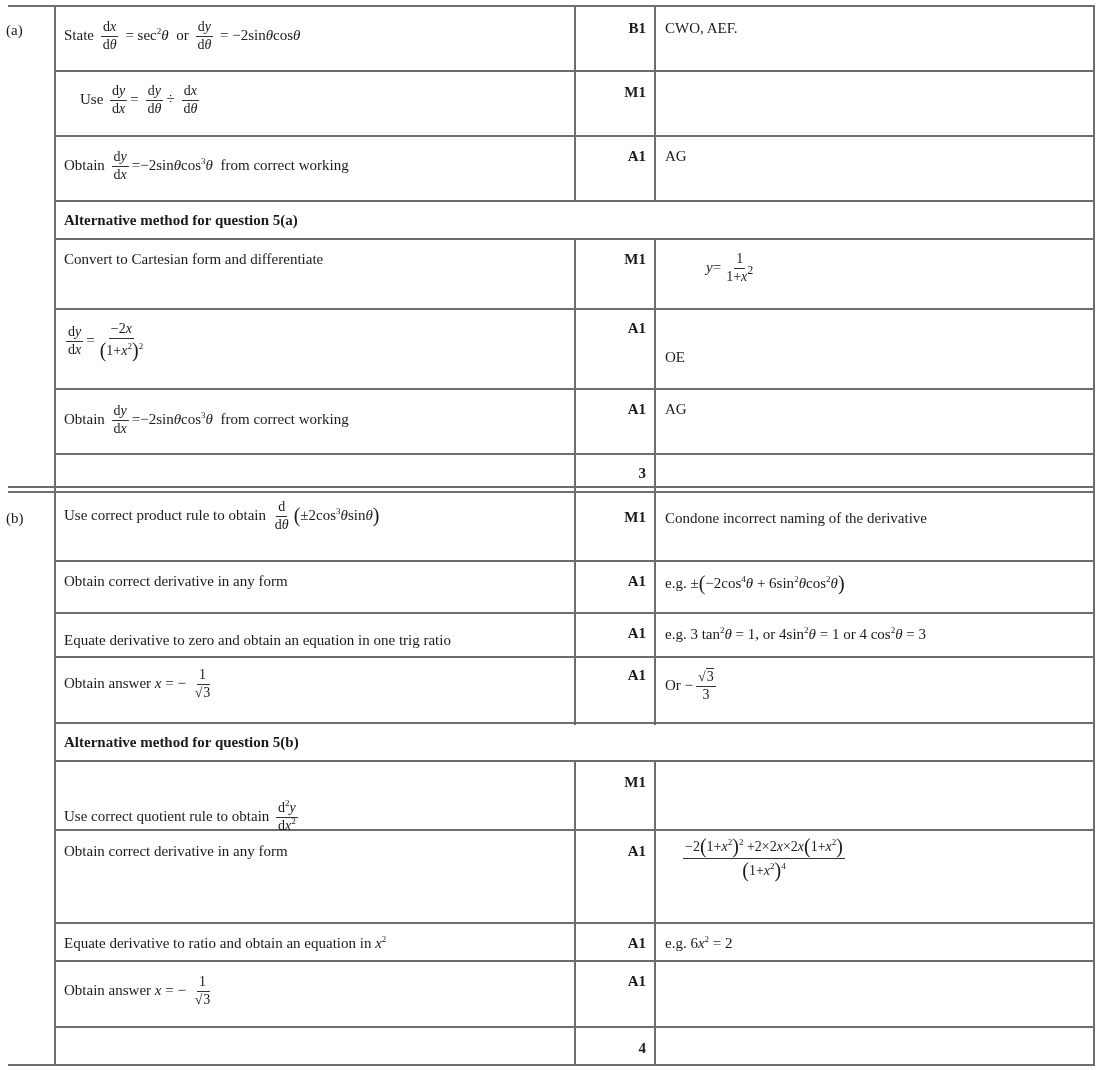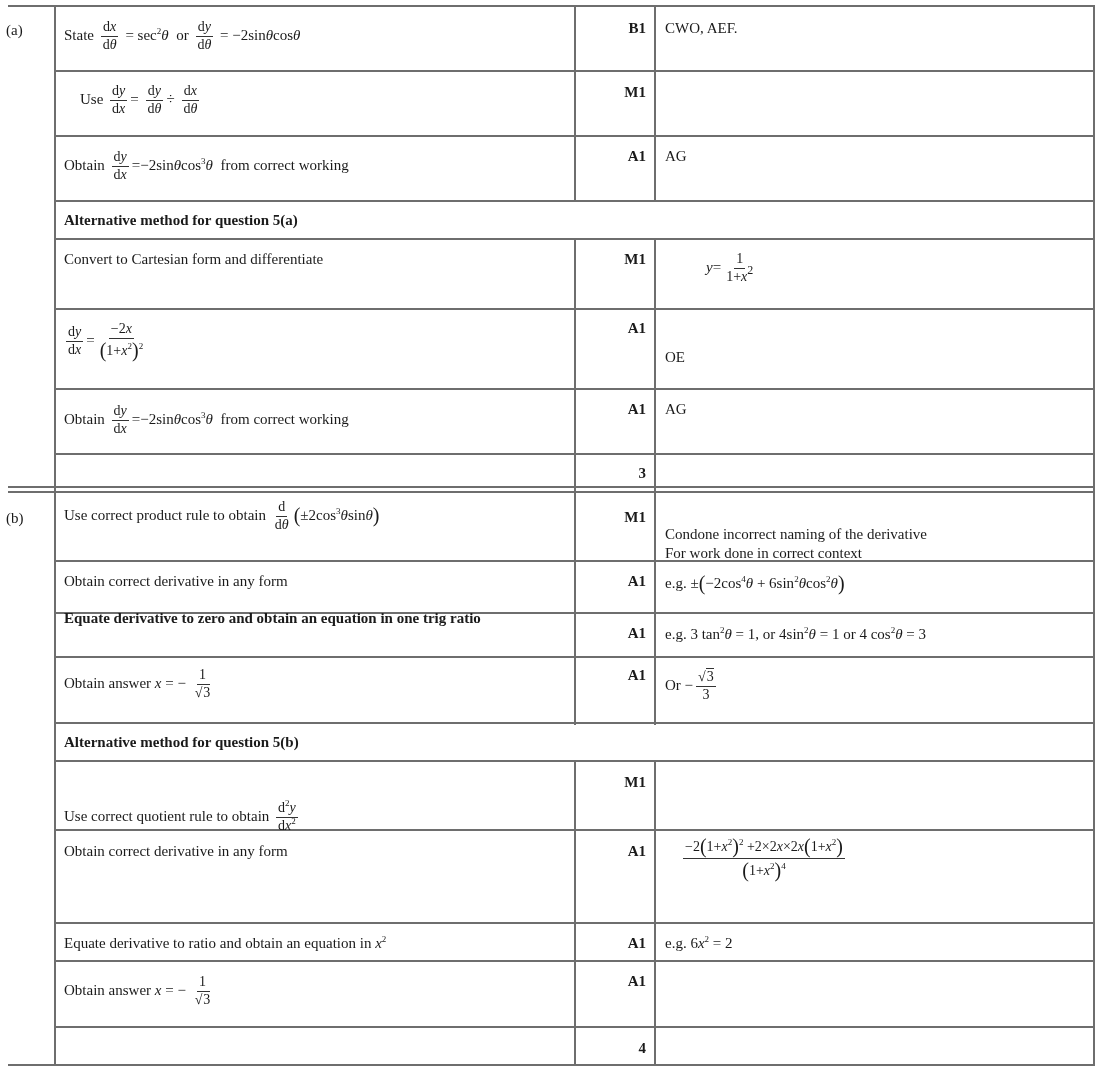--- a/index.html
+++ b/index.html
@@ -148,32 +148,31 @@
 <div class="txt label" style="top:510px;">(b)</div>
 
 <div class="txt" style="left:64px; top:500px;">
   <span>Use correct product rule to obtain</span>
   <span class="frac">
       <span class="n">d</span>
       <span class="d">d<i class="v">θ</i></span>
     </span><span class="paren">(</span>±2cos<sup>3</sup><i class="v">θ</i>sin<i class="v">θ</i><span class="paren">)</span>
 </div>
 <div class="txt mark" style="left:576px; top:509px;">M1</div>
-<div class="txt" style="left:665px; top:509px; line-height:1.25;margin-top:16px;">
+<div class="txt" style="left:665px; top:509px; line-height:1.25;">
   <div>Condone incorrect naming of the derivative</div>
-  <div>For work done in correct context</div>
 </div>
 
 <div class="txt" style="left:64px; top:573px;">Obtain correct derivative in any form</div>
 <div class="txt mark" style="left:576px; top:573px;">A1</div>
 <div class="txt" style="left:665px; top:572px;">
   e.g. ±<span class="paren">(</span>−2cos<sup>4</sup><i class="v">θ</i> + 6sin<sup>2</sup><i class="v">θ</i>cos<sup>2</sup><i class="v">θ</i><span class="paren">)</span>
 </div>
 
-<div class="txt" style="left:64px; top:610px;font-weight:bold;">Equate derivative to zero and obtain an equation in one trig ratio</div>
+<div class="txt" style="left:64px; top:632px;">Equate derivative to zero and obtain an equation in one trig ratio</div>
 <div class="txt mark" style="left:576px; top:625px;">A1</div>
 <div class="txt" style="left:665px; top:626px;">
   e.g. 3 tan<sup>2</sup><i class="v">θ</i> = 1, or 4sin<sup>2</sup><i class="v">θ</i> = 1 or 4 cos<sup>2</sup><i class="v">θ</i> = 3
 </div>
 
 <div class="txt" style="left:64px; top:668px;">
   <span>Obtain answer</span>
   <i class="v">x</i> = −
   <span class="frac">
       <span class="n">1</span>

